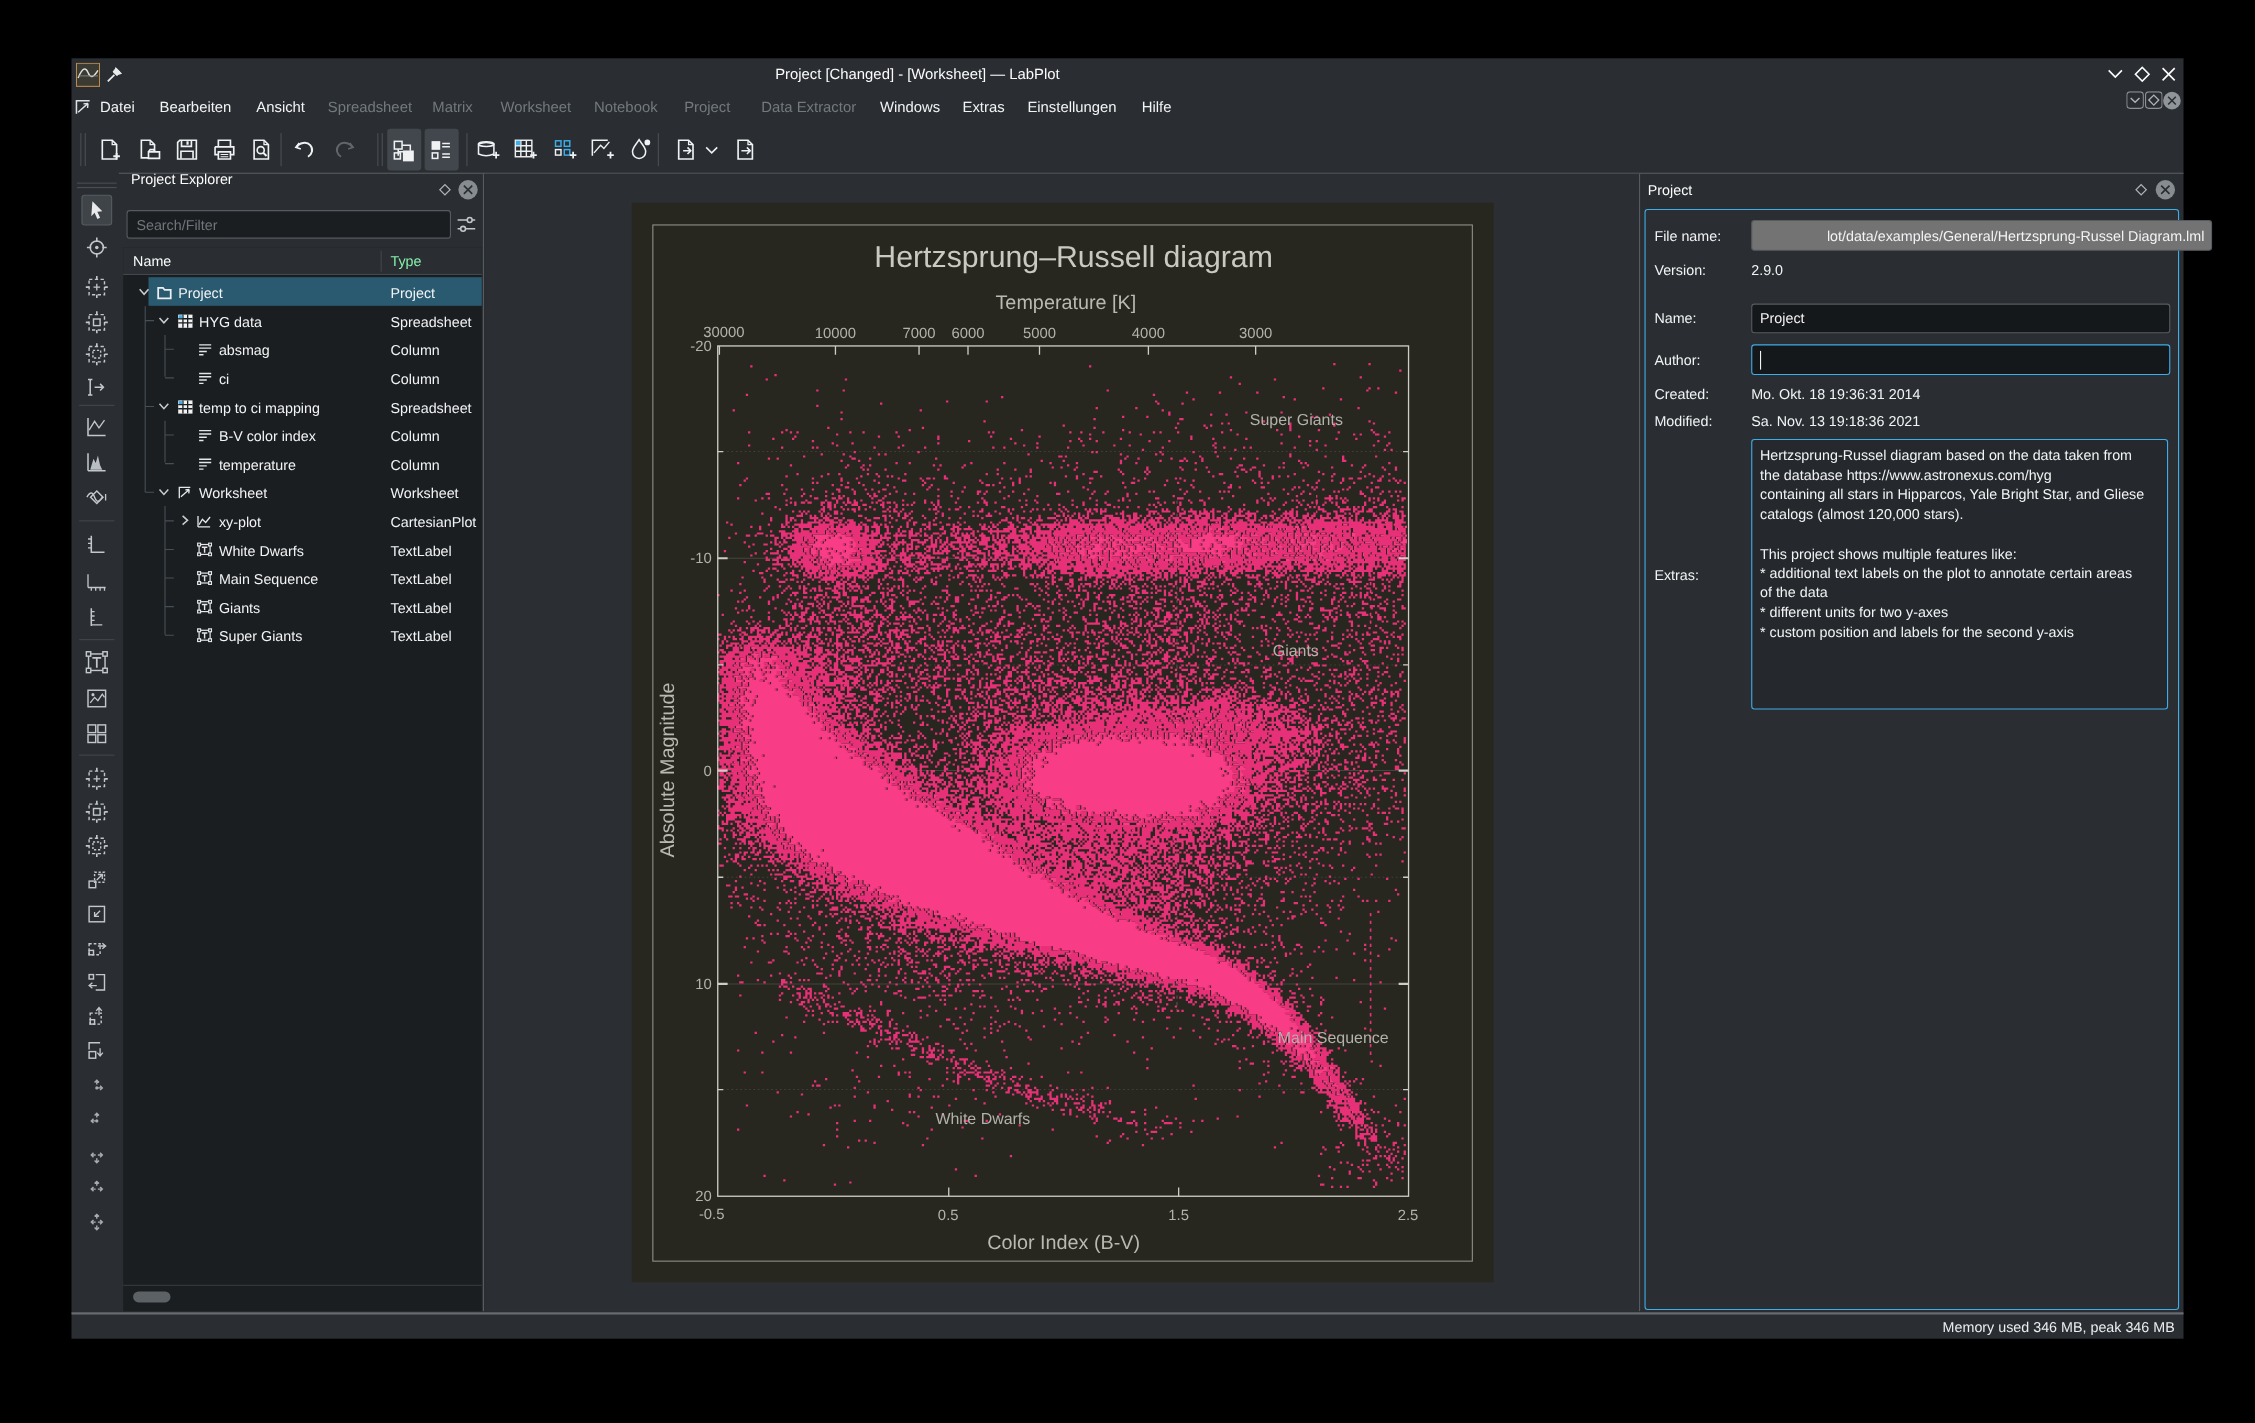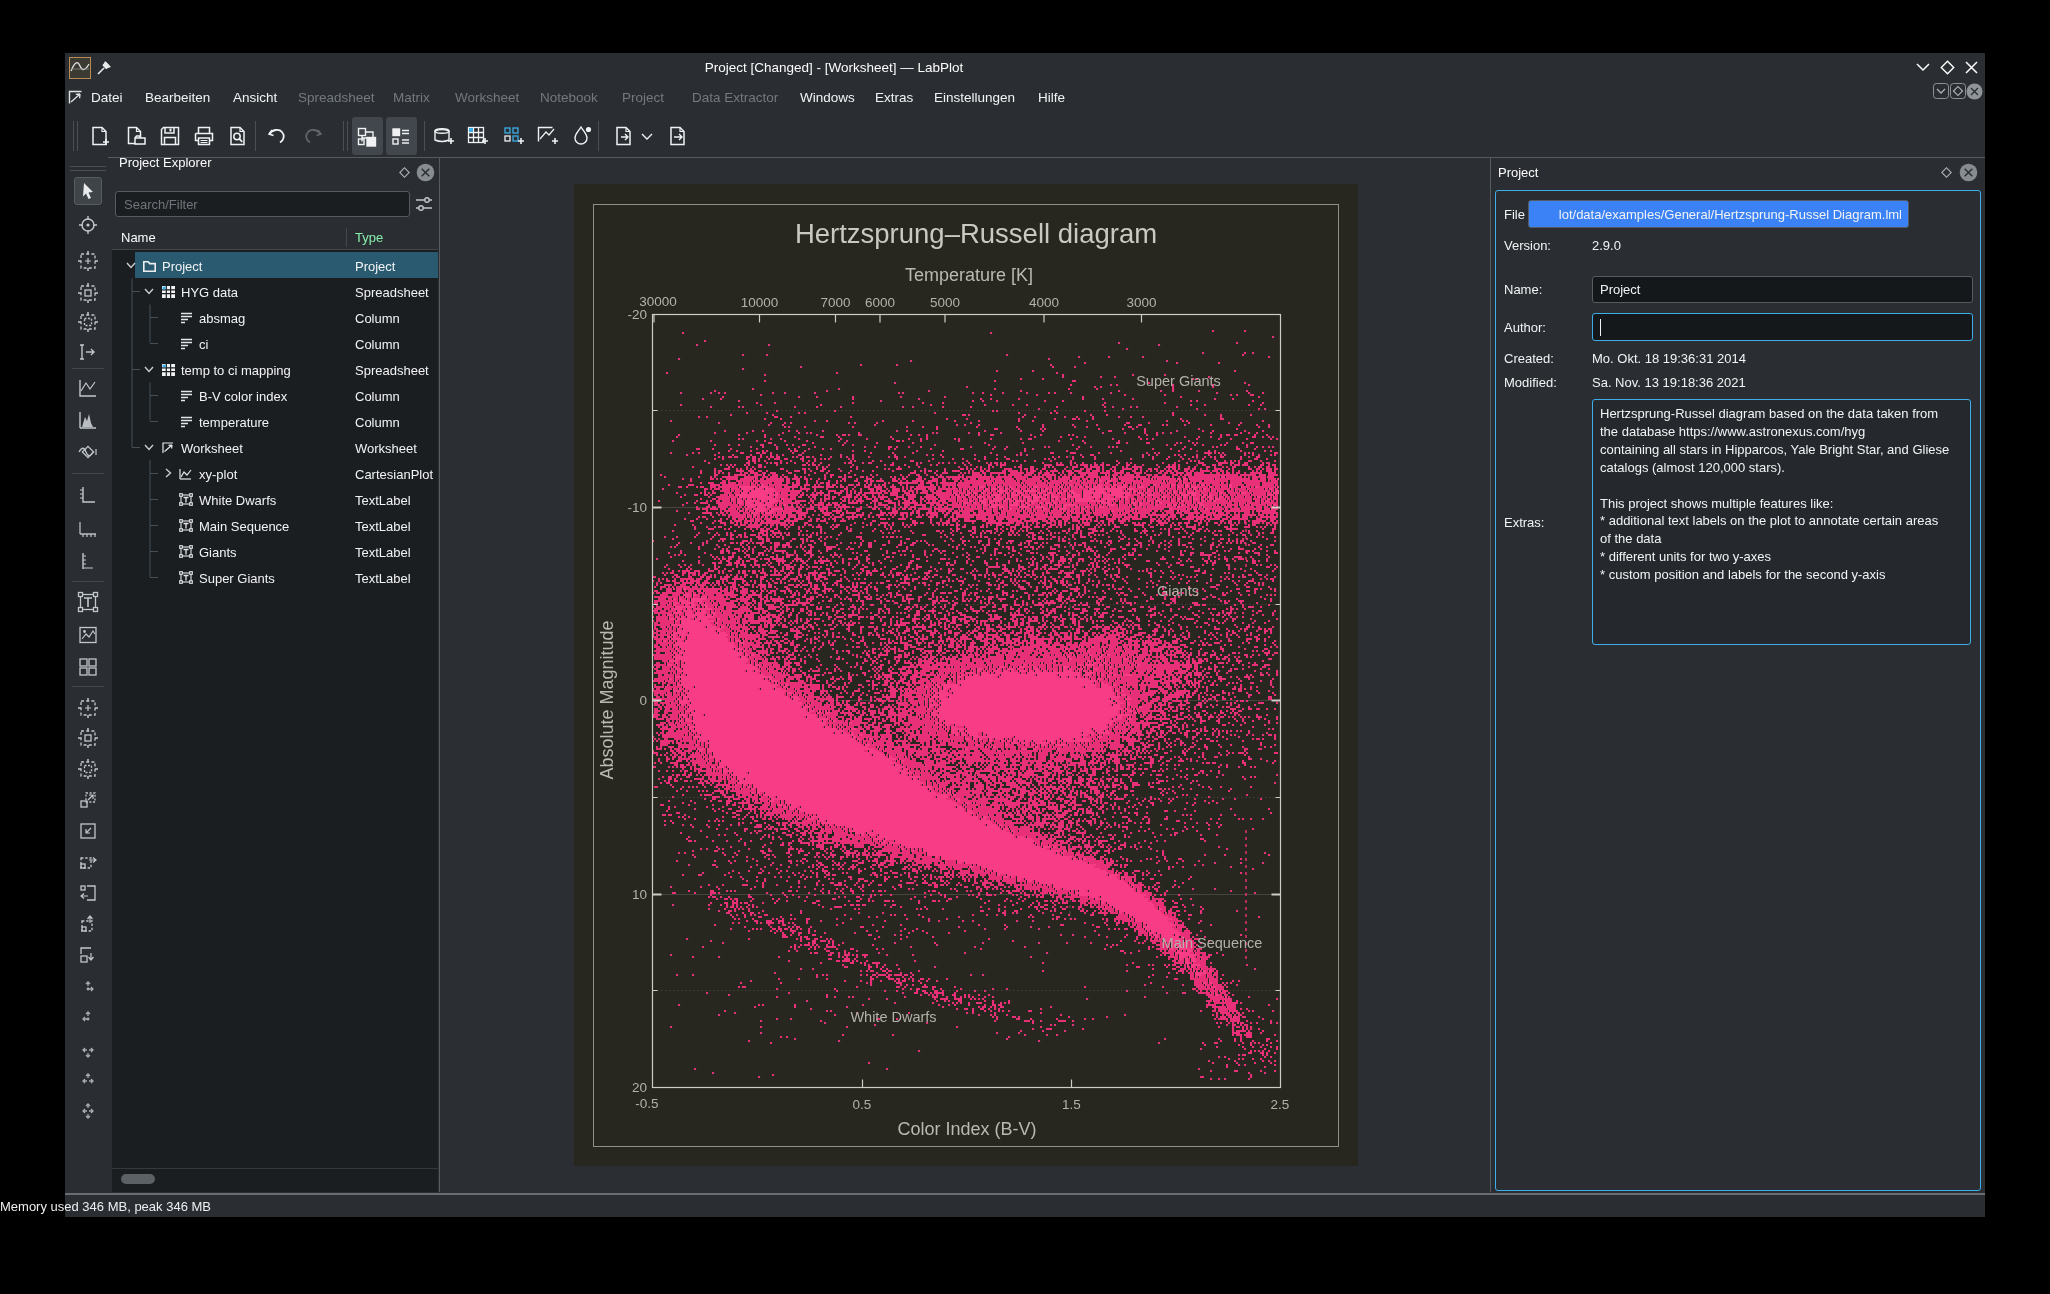--- a/index.html
+++ b/index.html
@@ -524,21 +524,21 @@
 <div class="txt" style="left:1498px;top:165px;color:#fcfcfc">Project</div>
 <svg class="abs" style="left:1940px;top:166px" width="13" height="13" viewBox="0 0 13 13">
     <rect x="3.2" y="3.2" width="6.6" height="6.6" fill="none" stroke="#aeb2b6" stroke-width="1.1" transform="rotate(45 6.5 6.5)"></rect>
   </svg>
 <svg class="abs" style="left:1959px;top:163px" width="19" height="19" viewBox="0 0 19 19">
     <circle cx="9.5" cy="9.5" r="8.8" fill="#878c91"></circle>
     <path d="M5.7 5.7 L13.3 13.3 M13.3 5.7 L5.7 13.3" stroke="#2a2e32" stroke-width="1.5"></path>
   </svg>
 <div class="abs" style="left:1495px;top:190px;width:486px;height:1001px;border:1px solid #3daee9;border-radius:3px"></div>
 <div class="txt" style="left:1504px;top:207px">File name:</div>
-<div class="abs" style="left:1528px;top:200px;width:381px;height:28px;background:#3b82f6;border:1px solid #565b60;border-radius:3px;overflow:hidden">
+<div class="abs" style="left:1592px;top:200px;width:419px;height:28px;background:#737373;border:1px solid #565b60;border-radius:3px;overflow:hidden">
     <div class="txt" style="right:6px;top:6px;color:#f2f3f4">lot/data/examples/General/Hertzsprung-Russel Diagram.lml</div>
   </div>
 <div class="txt" style="left:1504px;top:238px">Version:</div>
 <div class="txt" style="left:1592px;top:238px">2.9.0</div>
 <div class="txt" style="left:1504px;top:282px">Name:</div>
 <div class="abs" style="left:1592px;top:276px;width:381px;height:27px;background:#15181b;border:1px solid #565b60;border-radius:3px">
     <div class="txt" style="left:7px;top:5px;color:#f2f3f4">Project</div>
   </div>
 <div class="txt" style="left:1504px;top:320px">Author:</div>
 <div class="abs" style="left:1592px;top:313px;width:381px;height:28px;background:#15181b;border:1px solid #3daee9;border-radius:3px">
@@ -555,13 +555,13 @@
 containing all stars in Hipparcos, Yale Bright Star, and Gliese
 catalogs (almost 120,000 stars).
 
 This project shows multiple features like:
 * additional text labels on the plot to annotate certain areas
 of the data
 * different units for two y-axes
 * custom position and labels for the second y-axis</div>
 
 <div class="abs" style="left:65px;top:1193px;width:1920px;height:2px;background:#686d72"></div>
-<div class="txt" style="left:0px;top:1199px;width:1977px;color:#eceeef">Memory used 346 MB, peak 346 MB</div>
+<div class="txt" style="left:0px;top:1199px;width:1977px;text-align:right;color:#eceeef">Memory used 346 MB, peak 346 MB</div>
 
 </body></html>

